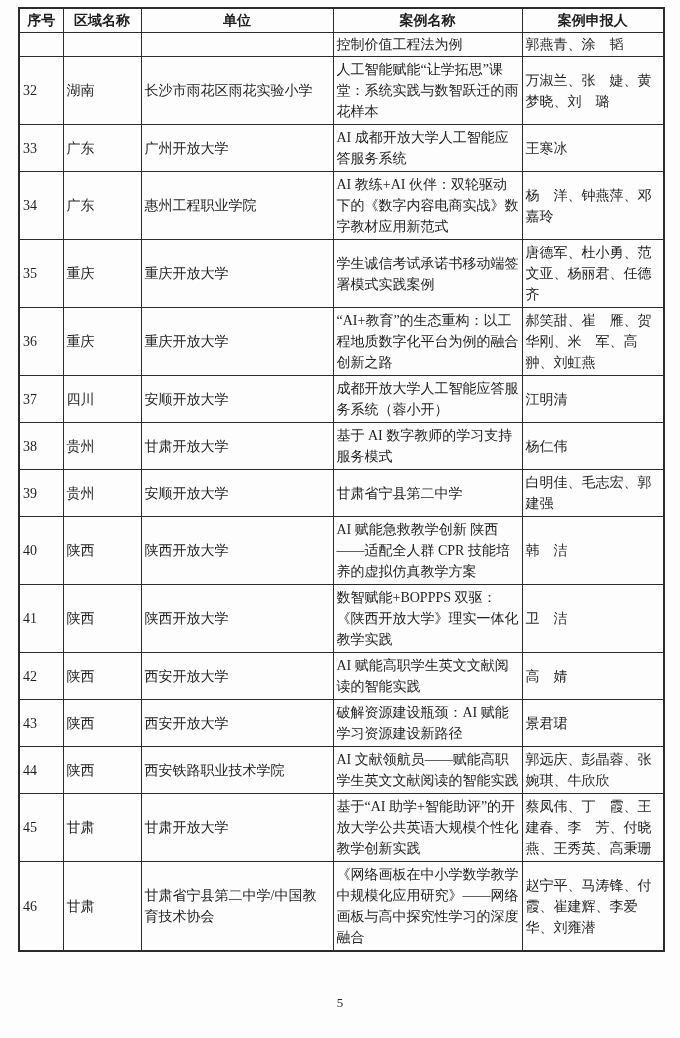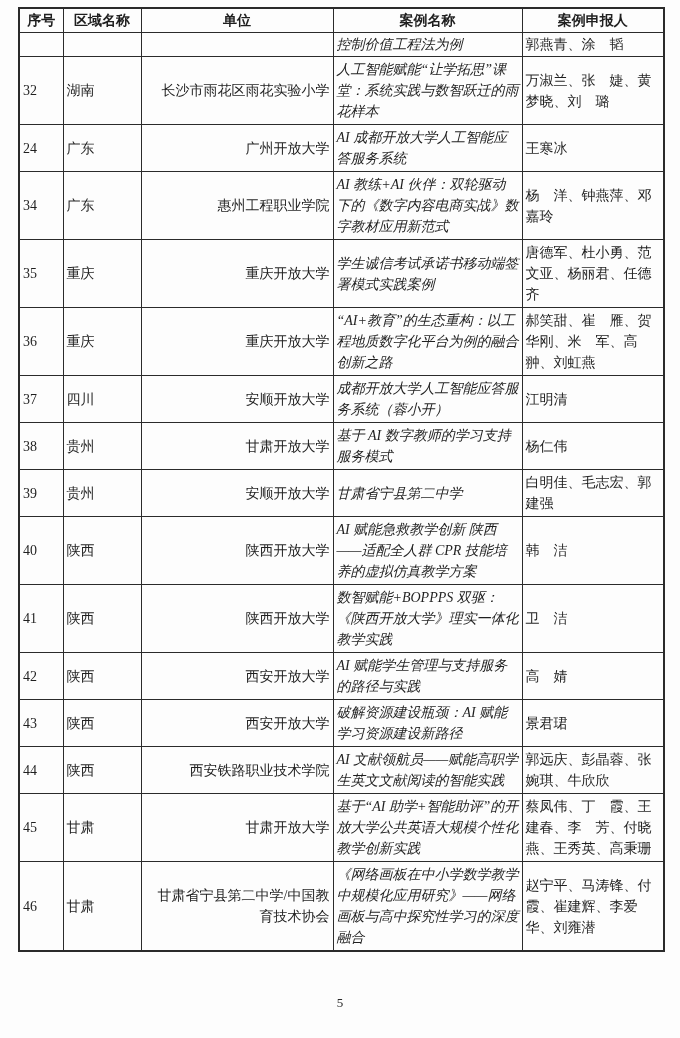--- a/index.html
+++ b/index.html
@@ -48,22 +48,22 @@
     overflow: hidden;
   }
   col.c-no       { width: 44px; }
   col.c-region   { width: 78px; }
   col.c-unit     { width: 192px; }
   col.c-case     { width: 189px; }
   col.c-applicants { width: 142px; }
 
   td.col-no        { text-align: left; }
   td.col-region    { text-align: left; }
-  td.col-unit      { text-align: right; padding: 3px 6px; }
-  td.col-case      { text-align: left;   padding: 3px 4px; font-style: italic; }
+  td.col-unit      { text-align: left; padding: 3px 6px; }
+  td.col-case      { text-align: left;   padding: 3px 4px; }
   td.col-applicants{ text-align: left;   padding: 3px 6px; }
 
   tr.partial-row td { height: 20px; padding-top: 1px; padding-bottom: 1px; }
 
   .footer-pageno {
     position: absolute;
     left: 0;
     width: 680px;
     top: 995px;
     text-align: center;
@@ -103,21 +103,21 @@
           <td class="col-applicants">郭燕青、涂　韬</td>
         </tr>
         <tr>
           <td class="col-no">32</td>
           <td class="col-region">湖南</td>
           <td class="col-unit">长沙市雨花区雨花实验小学</td>
           <td class="col-case">人工智能赋能“让学拓思”课堂：系统实践与数智跃迁的雨花样本</td>
           <td class="col-applicants">万淑兰、张　婕、黄梦晓、刘　璐</td>
         </tr>
         <tr>
-          <td class="col-no">24</td>
+          <td class="col-no">33</td>
           <td class="col-region">广东</td>
           <td class="col-unit">广州开放大学</td>
           <td class="col-case">AI 成都开放大学人工智能应答服务系统</td>
           <td class="col-applicants">王寒冰</td>
         </tr>
         <tr>
           <td class="col-no">34</td>
           <td class="col-region">广东</td>
           <td class="col-unit">惠州工程职业学院</td>
           <td class="col-case">AI 教练+AI 伙伴：双轮驱动下的《数字内容电商实战》数字教材应用新范式</td>
@@ -169,21 +169,21 @@
           <td class="col-no">41</td>
           <td class="col-region">陕西</td>
           <td class="col-unit">陕西开放大学</td>
           <td class="col-case">数智赋能+BOPPPS 双驱：《陕西开放大学》理实一体化教学实践</td>
           <td class="col-applicants">卫　洁</td>
         </tr>
         <tr>
           <td class="col-no">42</td>
           <td class="col-region">陕西</td>
           <td class="col-unit">西安开放大学</td>
-          <td class="col-case">AI 赋能学生管理与支持服务的路径与实践</td>
+          <td class="col-case">AI 赋能高职学生英文文献阅读的智能实践</td>
           <td class="col-applicants">高　婧</td>
         </tr>
         <tr>
           <td class="col-no">43</td>
           <td class="col-region">陕西</td>
           <td class="col-unit">西安开放大学</td>
           <td class="col-case">破解资源建设瓶颈：AI 赋能学习资源建设新路径</td>
           <td class="col-applicants">景君珺</td>
         </tr>
         <tr>

